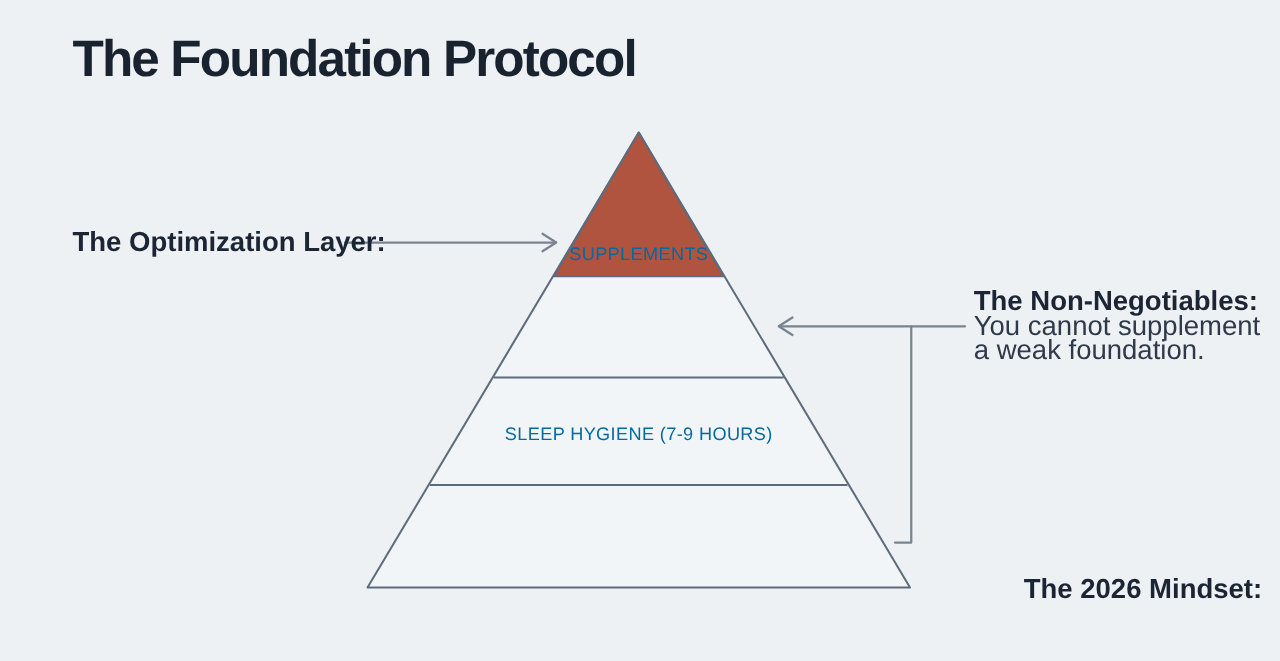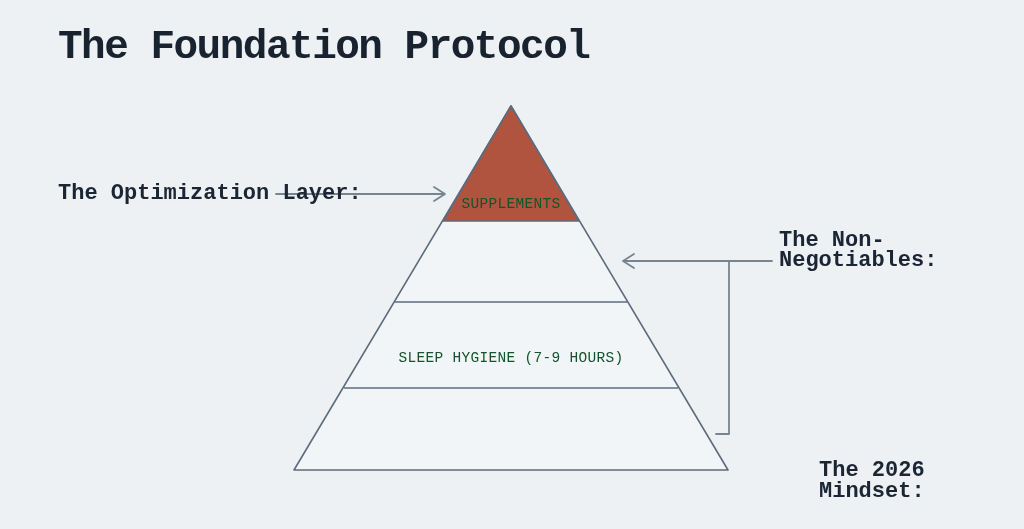--- a/index.html
+++ b/index.html
@@ -9,21 +9,20 @@
     height: 529px;
     overflow: hidden;
     background: #edf1f4;
     font-family: "Liberation Sans", "DejaVu Sans", sans-serif;
   }
   .canvas {
     position: relative;
     width: 1024px;
     height: 517px;
     background: #edf1f4;
-    font-family: Liberation Mono, monospace;
   }
   .title {
     position: absolute;
     left: 58px;
     top: 24px;
     margin: 0;
     font-size: 41px;
     font-weight: 700;
     letter-spacing: -1.5px;
     color: #19222f;
@@ -33,29 +32,29 @@
     left: 0;
     top: 0;
     width: 1024px;
     height: 529px;
   }
   .layer-label {
     position: absolute;
     left: 311px;
     width: 400px;
     text-align: center;
-    color: #14532d;
+    color: #0369a1;
     font-size: 14.5px;
     letter-spacing: 0.3px;
     line-height: 17.5px;
     white-space: pre-line;
   }
   .label-supplements   { top: 196px; }
   .label-training      { top: 247px; }
-  .label-sleep         { top: 340px; margin-top: 10px; }
+  .label-sleep         { top: 340px; }
   .label-calories      { top: 424px; }
   .annot {
     position: absolute;
     font-size: 22px;
     line-height: 19.5px;
     color: #2e3a49;
   }
   .annot .annot-head {
     font-weight: 700;
     color: #1b2534;
@@ -97,19 +96,21 @@
 
   <div class="layer-label label-supplements">SUPPLEMENTS</div>
   <div class="layer-label label-sleep">SLEEP HYGIENE (7-9 HOURS)</div>
 
   <div class="annot annot-optimization">
     <div class="annot-head">The Optimization Layer:</div>
   </div>
 
   <div class="annot annot-nonneg">
     <div class="annot-head">The Non-Negotiables:</div>
+    <div class="annot-body">You cannot supplement
+a weak foundation.</div>
   </div>
 
   <div class="annot annot-mindset">
     <div class="annot-head">The 2026 Mindset:</div>
   </div>
 
 </div>
 
 </body></html>

